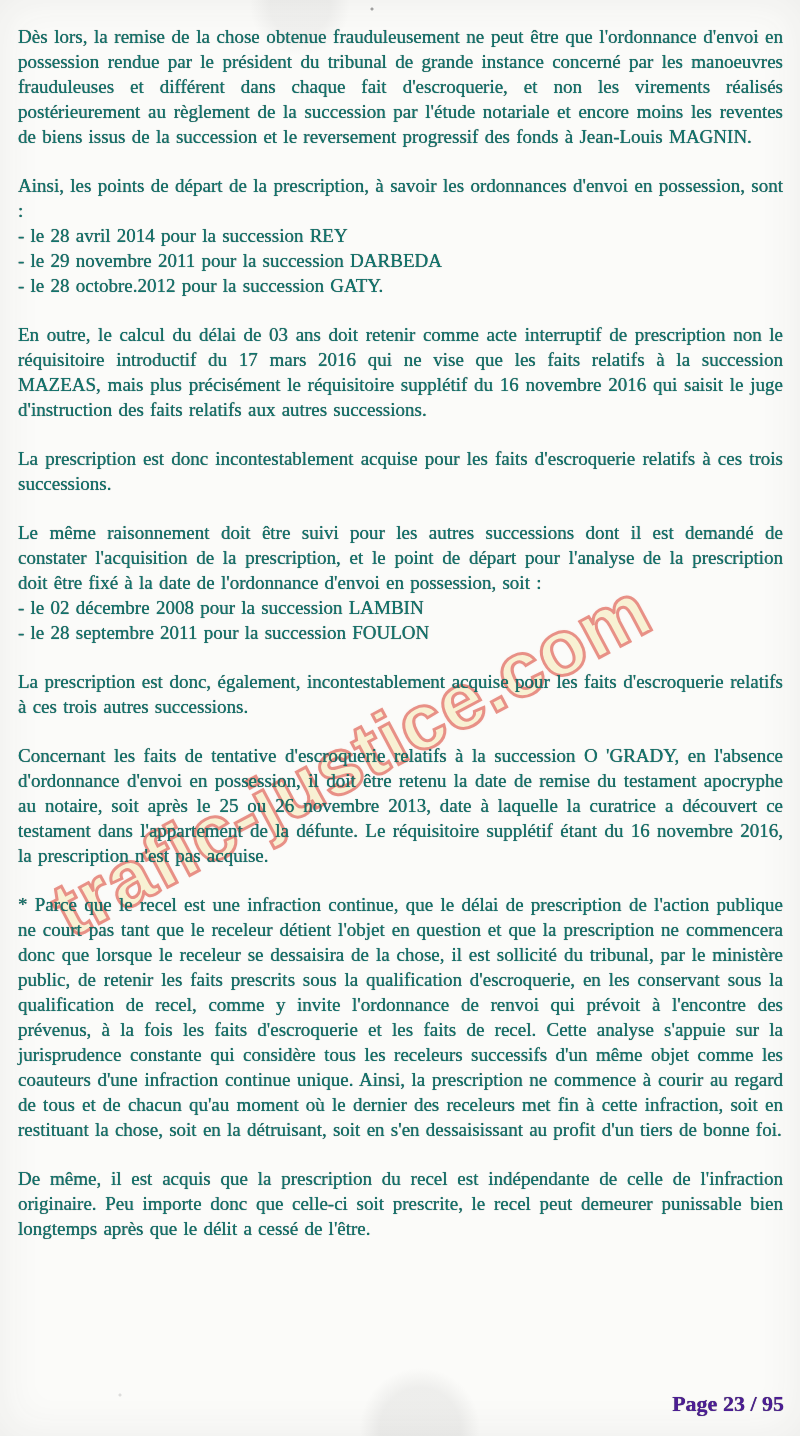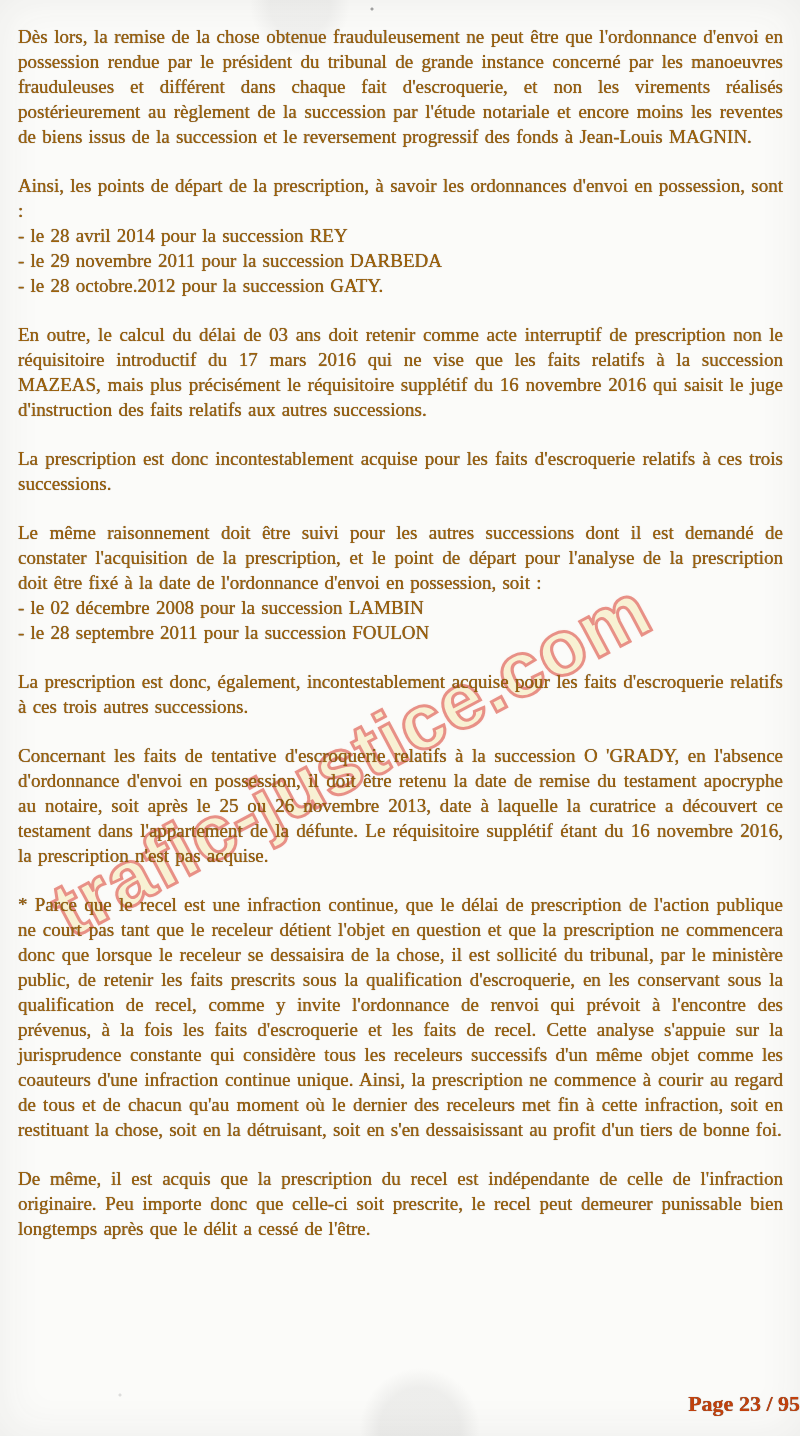--- a/index.html
+++ b/index.html
@@ -22,21 +22,21 @@
     box-shadow: inset 0 0 45px rgba(60,60,60,0.07);
     font-family: "Liberation Serif", "DejaVu Serif", serif;
   }
 
   .page-content {
     position: absolute;
     left: 18px;
     right: 17px;
     top: 24px;
     z-index: 2;
-    color: #a16207;
+    color: #0f766e;
     font-size: 19px;
     line-height: 25px;
     text-shadow: 0 0 0.7px rgba(20,20,20,0.85);
     word-spacing: 1.5px;
   }
 
   .para {
     margin: 24px 0 0 0;
     text-align: justify;
   }
@@ -62,27 +62,27 @@
     white-space: nowrap;
     color: #f8f0cd;                     
     -webkit-text-stroke: 3px #e57e73;   
     text-shadow: 0 0 3px rgba(229,126,115,0.55);
     opacity: 0.85;
     pointer-events: none;
   }
 
   .page-footer {
     position: absolute;
-    right: 0;
+    right: 16px;
     top: 1391px;
     z-index: 3;
     font-family: "Liberation Serif", "DejaVu Serif", serif;
     font-weight: 700;
     font-size: 22px;
-    color: #c2410c;
+    color: #4c1d95;
     text-shadow: 0 0 0.7px rgba(20,20,20,0.85);
   }
 </style>
 </head>
 <body>
 
 <div class="watermark">trafic-justice.com</div>
 
 <main class="page-content">
   <p class="para first">Dès lors, la remise de la chose obtenue frauduleusement ne peut être que l'ordonnance d'envoi en possession rendue par le président du tribunal de grande instance concerné par les manoeuvres frauduleuses et différent dans chaque fait d'escroquerie, et non les virements réalisés postérieurement au règlement de la succession par l'étude notariale et encore moins les reventes de biens issus de la succession et le reversement progressif des fonds à Jean-Louis MAGNIN.</p>

